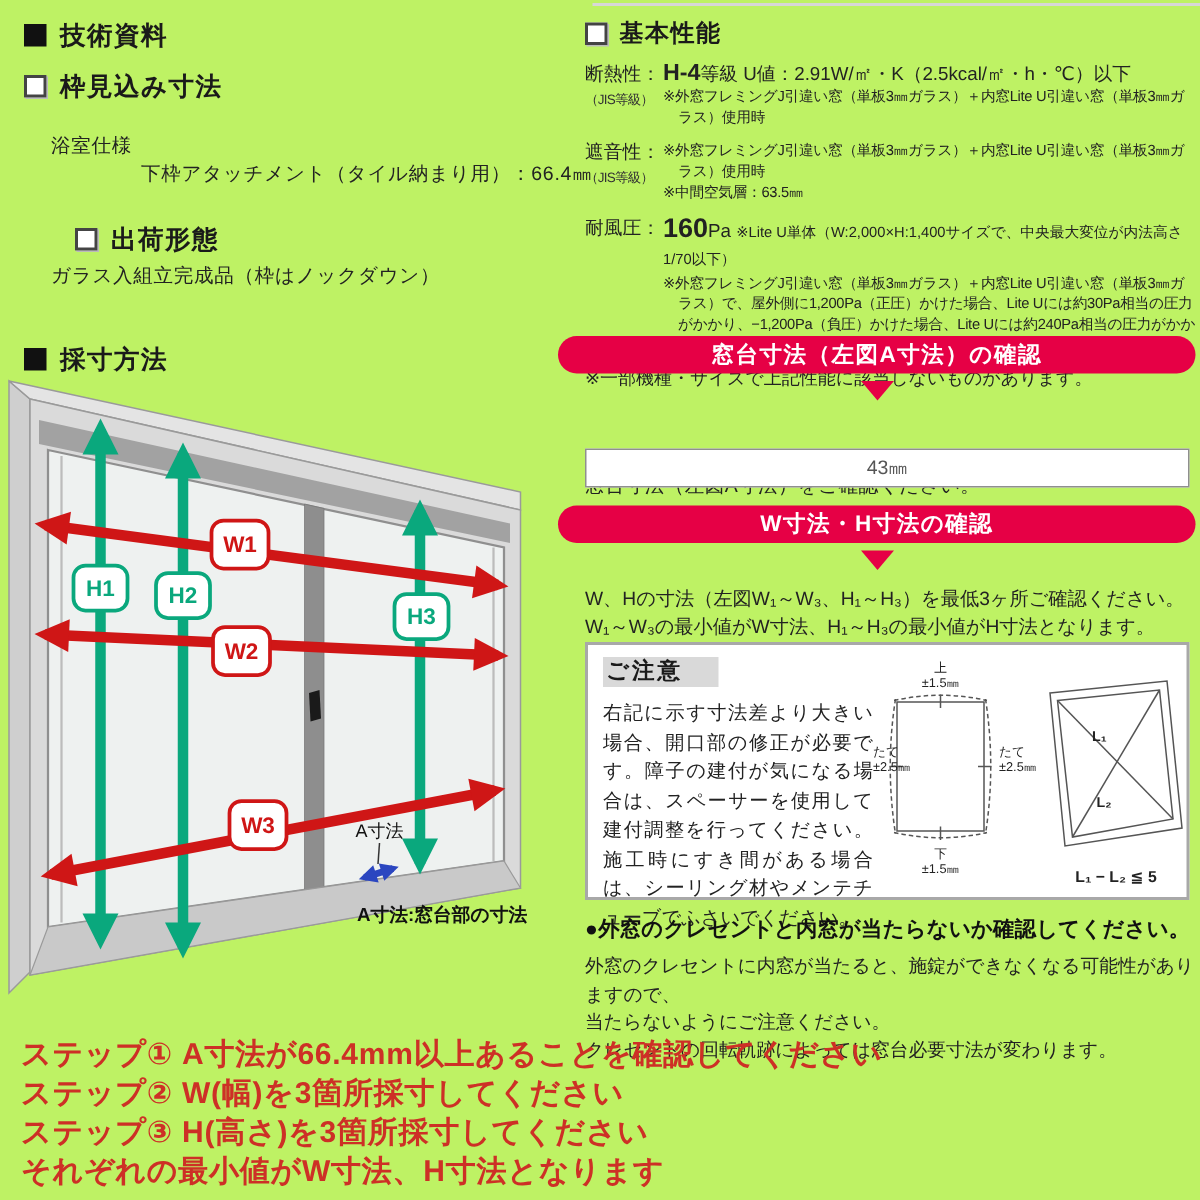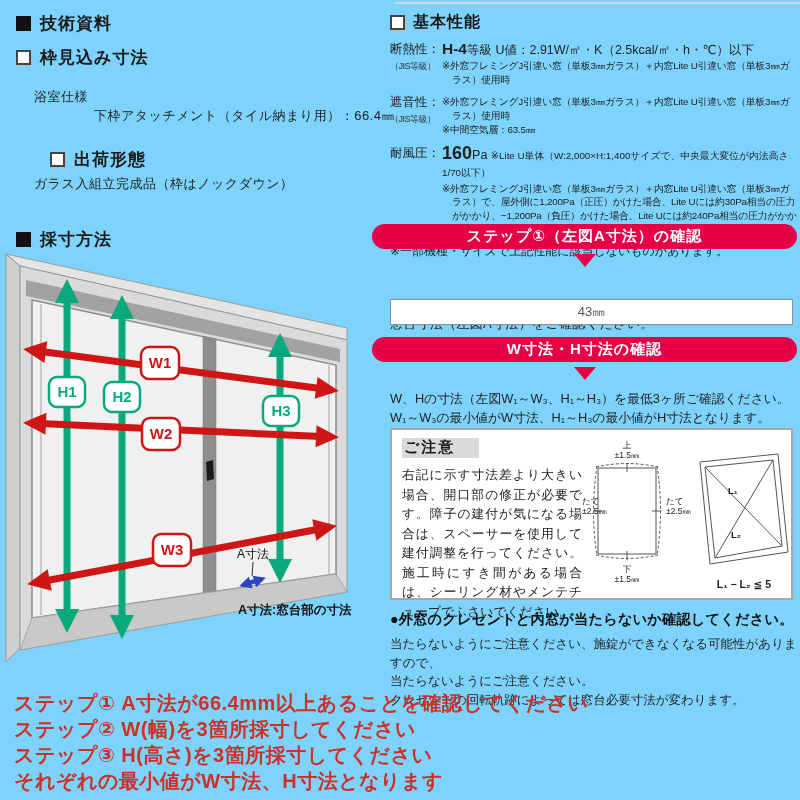--- a/index.html
+++ b/index.html
@@ -1,17 +1,17 @@
 <!DOCTYPE html>
 <html><head>
 <meta charset="utf-8">
 <style>
   html,body { margin:0; padding:0; background:#fff; }
   body { font-family:"Liberation Sans","DejaVu Sans",sans-serif; color:#1a1a1a; }
-  #canvas { position:relative; width:800px; height:800px; background:#7dd3fc; overflow:hidden; }
+  #canvas { position:relative; width:800px; height:800px; background:#bef264; overflow:hidden; }
 
   .hairline { position:absolute; top:2px; left:395px; width:405px; border-top:2px solid #d7d7d7; }
 
   .sec-head { position:absolute; display:flex; align-items:center; gap:9px; font-weight:bold; font-size:17px; letter-spacing:1px; }
   .sq { width:15px; height:15px; flex:none; }
   .sq-filled { background:#111; }
   .sq-open { background:#fff; border:2px solid #444; box-sizing:border-box; box-shadow:1px 1px 0 #bbb; }
 
   .plain-13 { position:absolute; font-size:13px; color:#222; letter-spacing:0.5px; }
 
@@ -193,21 +193,21 @@
         </div>
         <div class="perf-content">
           <div class="perf-main"><span class="perf-grade grade-big">160</span><span>Pa </span><span class="perf-inline-note">※Lite U単体（W:2,000×H:1,400サイズで、中央最大変位が内法高さ1/70以下）</span></div>
           <div class="perf-note">※外窓フレミングJ引違い窓（単板3㎜ガラス）＋内窓Lite U引違い窓（単板3㎜ガラス）で、屋外側に1,200Pa（正圧）かけた場合、Lite Uには約30Pa相当の圧力がかかり、−1,200Pa（負圧）かけた場合、Lite Uには約240Pa相当の圧力がかかります。</div>
         </div>
       </div>
 
       <div class="perf-foot">※一部機種・サイズで上記性能に該当しないものがあります。</div>
     </div>
 
-    <div class="pill" style="top:212px;">ステップ①（左図A寸法）の確認</div>
+    <div class="pill" style="top:212px;">窓台寸法（左図A寸法）の確認</div>
     <div class="tri-down" style="top:242px;"></div>
     <div class="r-text-13" style="top:266px;">窓台寸法（左図A寸法）をご確認ください。</div>
     <div class="val-box" style="top:287px;">43㎜</div>
 
     <div class="pill" style="top:325px;">W寸法・H寸法の確認</div>
     <div class="tri-down" style="top:355px;"></div>
     <div class="wh-lines" style="top:378px;">
       <div>W、Hの寸法（左図W₁～W₃、H₁～H₃）を最低3ヶ所ご確認ください。</div>
       <div>W₁～W₃の最小値がW寸法、H₁～H₃の最小値がH寸法となります。</div>
     </div>
@@ -253,21 +253,21 @@
             <text x="149" y="100" font-size="9.5" font-weight="bold">L₂</text>
             <text x="162" y="150" font-size="10.5" font-weight="bold" text-anchor="middle">L₁ − L₂ ≦ 5</text>
           </g>
         </svg>
       </div>
     </div>
 
     <div class="crescent">
       <div class="crescent-title">●外窓のクレセントと内窓が当たらないか確認してください。</div>
       <div class="crescent-body">
-        <div>当たらないようにご注意ください、施錠ができなくなる可能性がありますので、</div>
+        <div>外窓のクレセントに内窓が当たると、施錠ができなくなる可能性がありますので、</div>
         <div>当たらないようにご注意ください。</div>
         <div>クレセントの回転軌跡によっては窓台必要寸法が変わります。</div>
       </div>
     </div>
   </div>
 
   <div id="steps">
     <div>ステップ① A寸法が66.4mm以上あることを確認してください</div>
     <div>ステップ② W(幅)を3箇所採寸してください</div>
     <div>ステップ③ H(高さ)を3箇所採寸してください</div>

